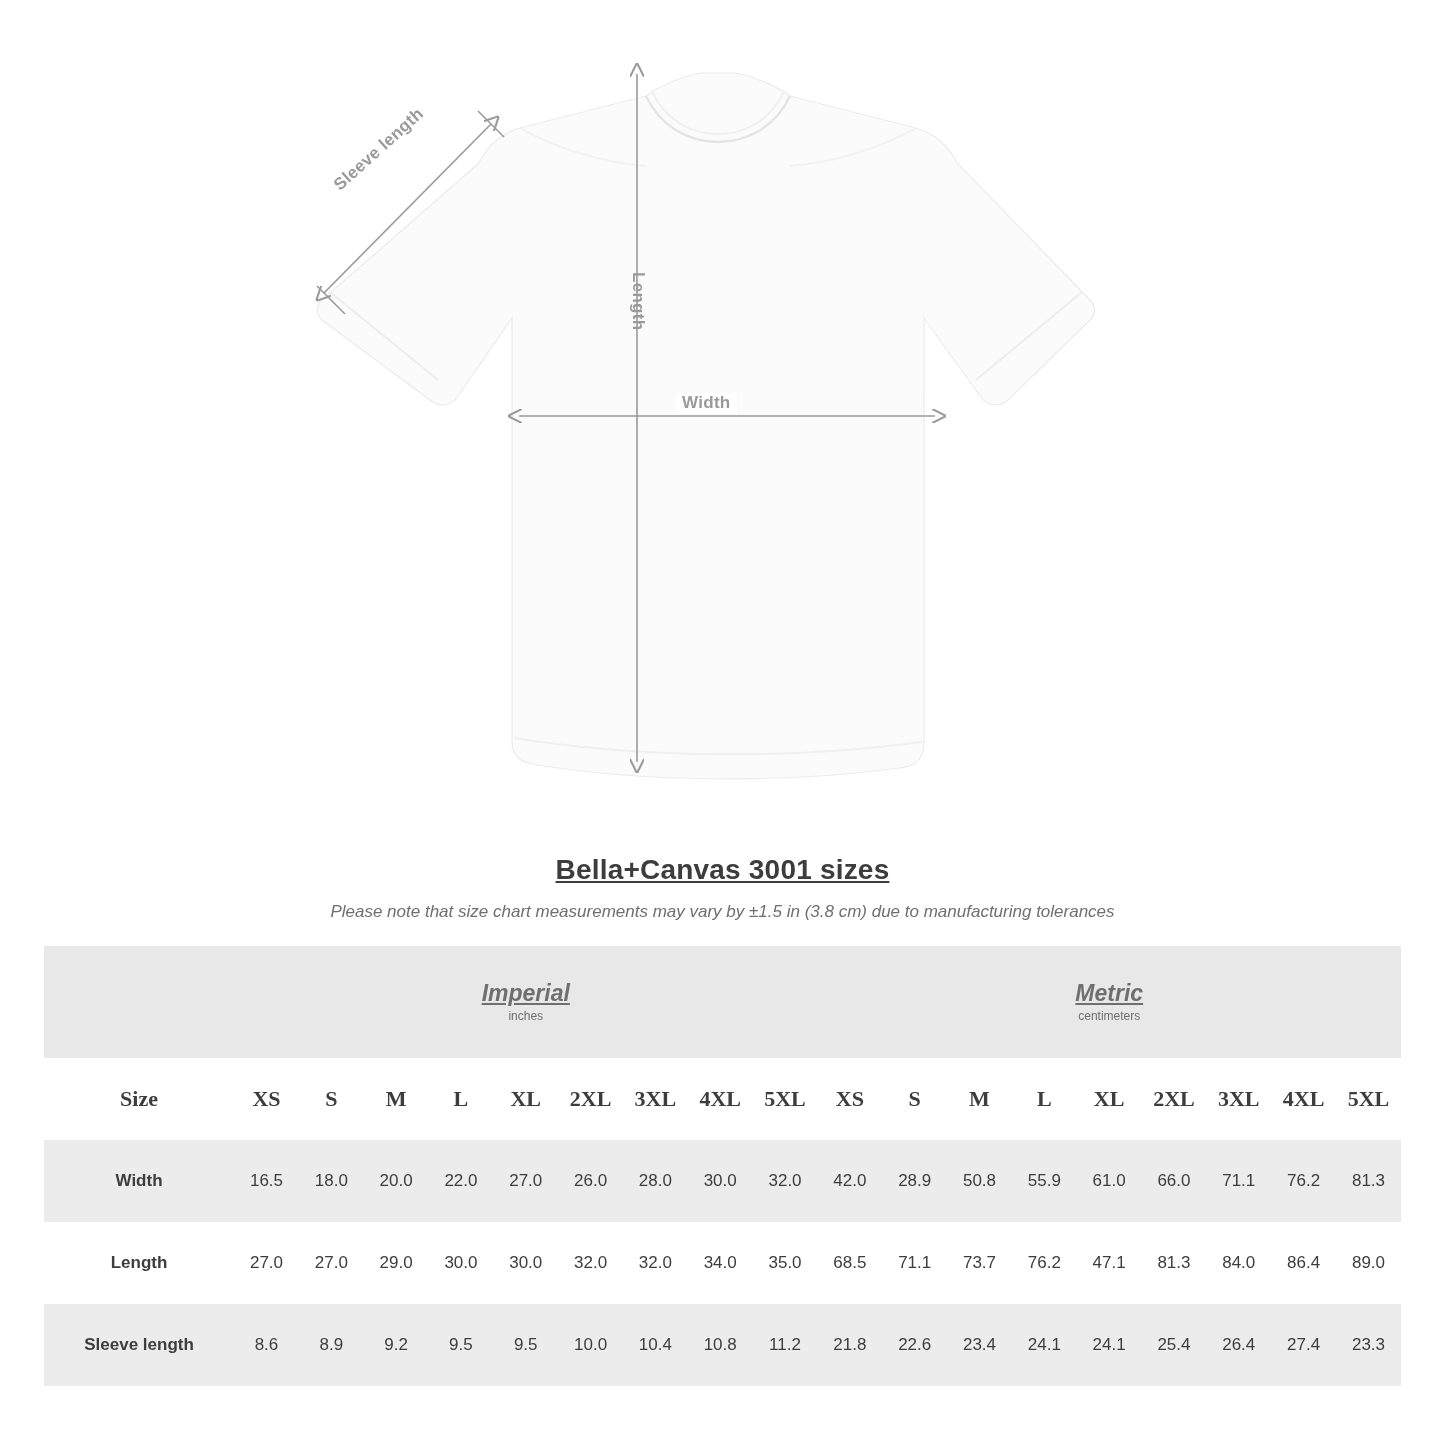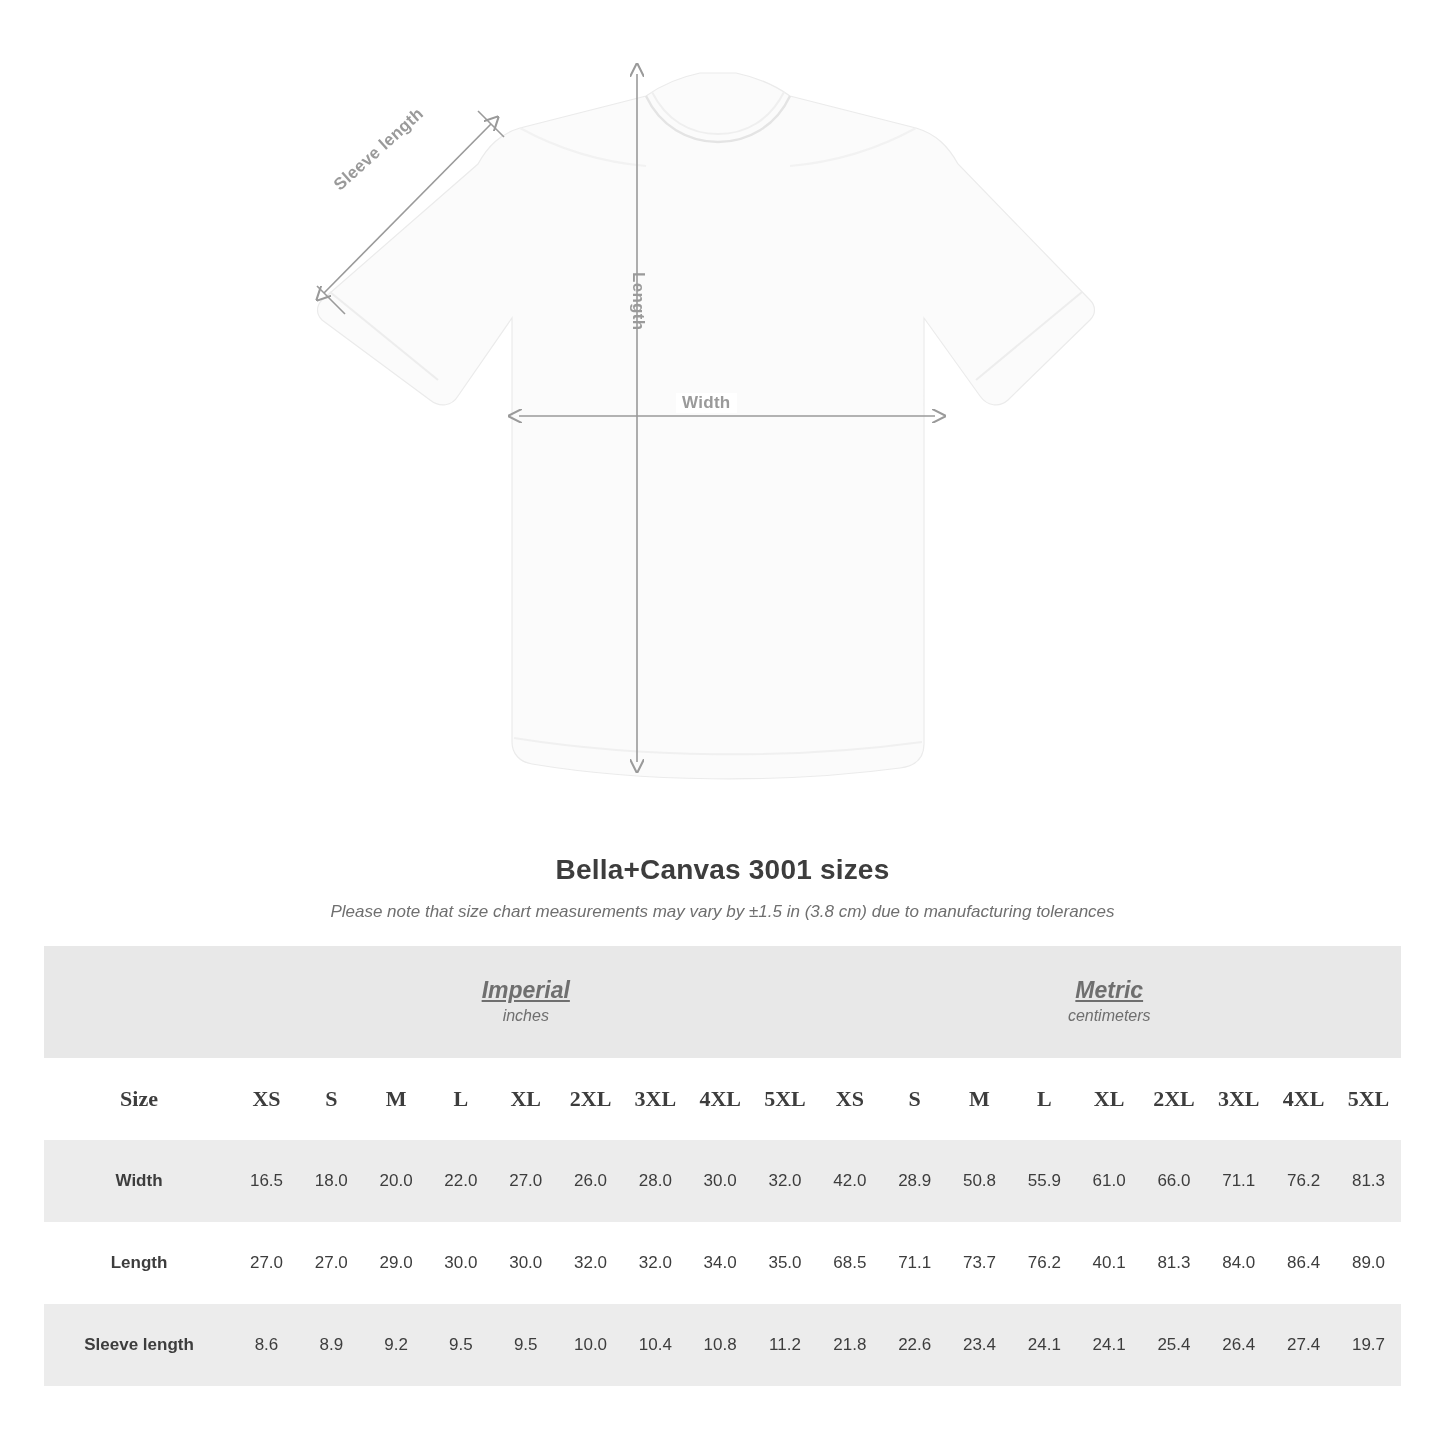--- a/index.html
+++ b/index.html
@@ -63,20 +63,21 @@
   .heading-block {
     text-align: center;
     margin-top: 24px;
   }
   .chart-title {
     font-size: 28px;
     font-weight: bold;
     color: #3d3d3d;
     margin: 0 0 16px 0;
     letter-spacing: 0.2px;
+    text-decoration: underline;
   }
   .chart-note {
     font-size: 17px;
     font-style: italic;
     color: #6f6f6f;
     margin: 15px;
   }
 
   
   .table-wrap {
@@ -100,22 +101,21 @@
   }
   .unit-head .unit-name {
     font-size: 23px;
     font-style: italic;
     font-weight: bold;
     color: #6f6f6f;
     line-height: 1.25;
     text-decoration: underline;
   }
   .unit-head .unit-sub {
-    font-size: 16px;
-    font-style: italic;
+    font-size: 12px;
     color: #6f6f6f;
     line-height: 1.5;
   }
   tr.row-size td {
     height: 80px;
     background: #ffffff;
     font-weight: bold;
     font-size: 22px;
     font-family: Liberation Serif, serif;
   }
@@ -279,21 +279,21 @@
           <td class="datacell">30.0</td>
           <td class="datacell">30.0</td>
           <td class="datacell">32.0</td>
           <td class="datacell">32.0</td>
           <td class="datacell">34.0</td>
           <td class="datacell">35.0</td>
           <td class="datacell">68.5</td>
           <td class="datacell">71.1</td>
           <td class="datacell">73.7</td>
           <td class="datacell">76.2</td>
-          <td class="datacell">40.1</td>
+          <td class="datacell">47.1</td>
           <td class="datacell">81.3</td>
           <td class="datacell">84.0</td>
           <td class="datacell">86.4</td>
           <td class="datacell">89.0</td>
         </tr>
 
         <tr class="row-shaded">
           <td class="rowlabel">Sleeve length</td>
           <td class="datacell">8.6</td>
           <td class="datacell">8.9</td>
@@ -305,19 +305,19 @@
           <td class="datacell">10.8</td>
           <td class="datacell">11.2</td>
           <td class="datacell">21.8</td>
           <td class="datacell">22.6</td>
           <td class="datacell">23.4</td>
           <td class="datacell">24.1</td>
           <td class="datacell">24.1</td>
           <td class="datacell">25.4</td>
           <td class="datacell">26.4</td>
           <td class="datacell">27.4</td>
-          <td class="datacell">19.7</td>
+          <td class="datacell">23.3</td>
         </tr>
       </tbody>
     </table>
   </div>
 
 </div>
 
 </body></html>

